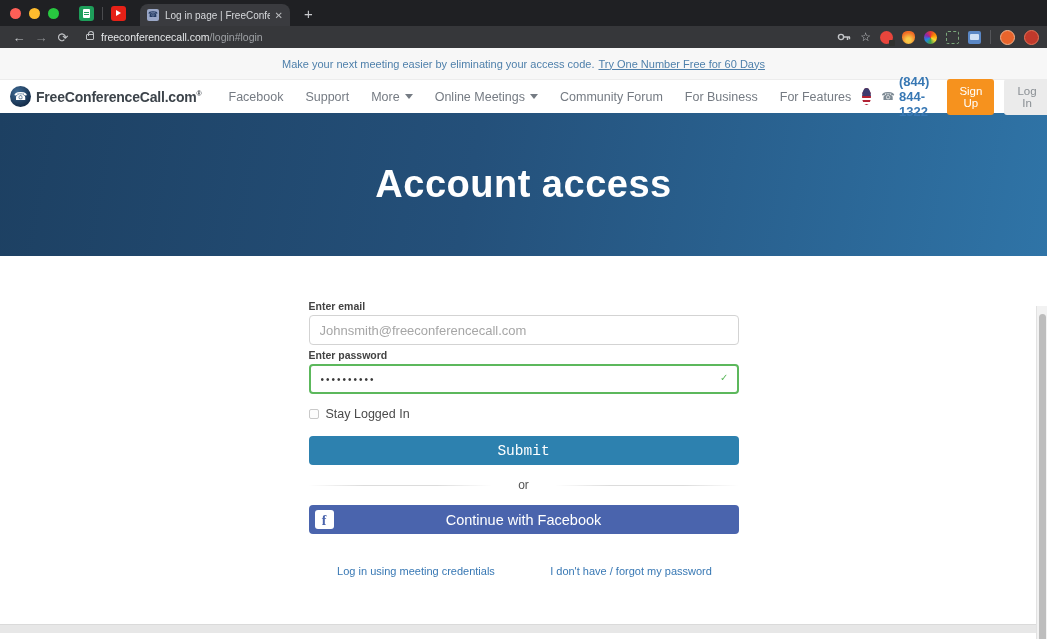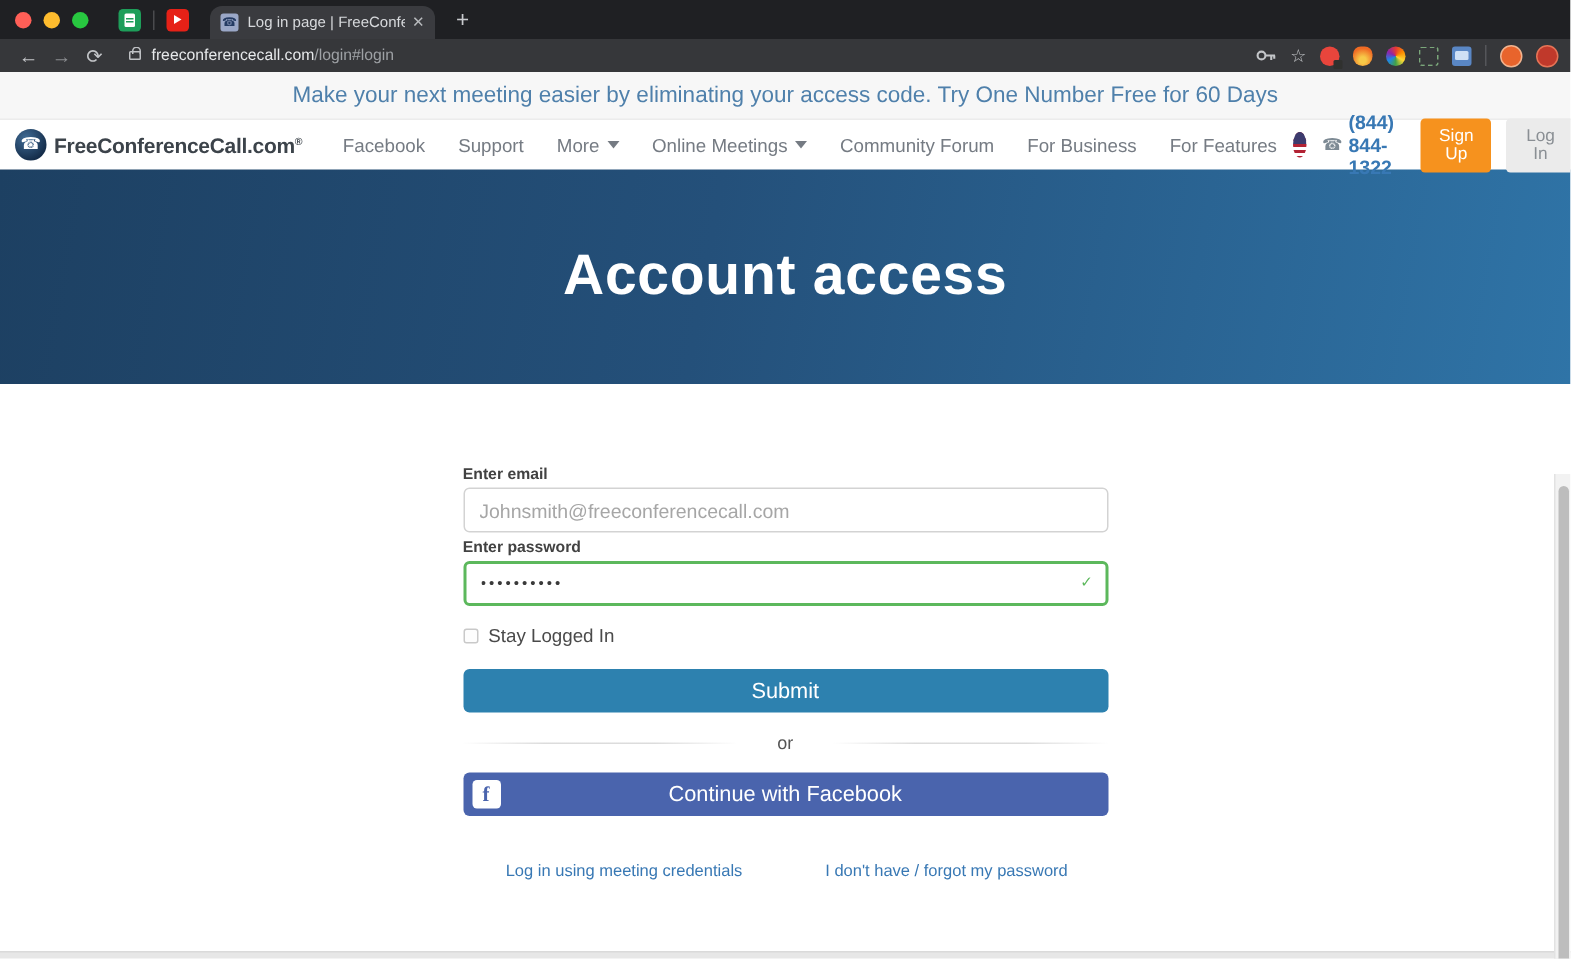--- a/index.html
+++ b/index.html
@@ -40,22 +40,22 @@
   .ext.wheel { background:conic-gradient(#e53935,#fb8c00,#fdd835,#43a047,#1e88e5,#8e24aa,#e53935); }
   .ext.dotted { border:1px dashed #7ba77b; border-radius:2px; background:transparent; }
   .ext.card { background:#5a87c5; border-radius:2px; }
   .ext.card:before { content:""; position:absolute; inset:3px 2px 4px 2px; background:#cfe0f5; border-radius:1px; }
   .tb-divider { width:1px; height:14px; background:#55565a; }
   .avatar { width:15px; height:15px; border-radius:50%; }
   .avatar.a1 { background:#e8642c; border:1px solid #f2b38e; }
   .avatar.a2 { background:#c0392b; border:1px solid #e57356; }
 
   
-  .promo { height:32px; background:#f7f7f7; display:flex; align-items:center; justify-content:center; font-size:15px; color:#4f80ab; border-bottom:1px solid #ececec; }
-  .promo a { color:#4f80ab; margin-left:4px; cursor:pointer; }
+  .promo { height:32px; background:#f7f7f7; display:flex; align-items:center; justify-content:center; font-size:11px; color:#4f80ab; border-bottom:1px solid #ececec; }
+  .promo a { color:#4f80ab; text-decoration:underline; margin-left:4px; cursor:pointer; }
 
   .mainnav { height:33px; background:#fff; display:flex; align-items:center; padding:0 10px; }
   .brand { display:flex; align-items:center; gap:5px; }
   .brand-badge { width:21px; height:21px; border-radius:50%; background:radial-gradient(circle at 35% 30%, #3f6b95, #142c49 75%); color:#fff; font-size:11px; line-height:21px; text-align:center; }
   .brand-name { font-size:14px; font-weight:bold; color:#3c434a; letter-spacing:-0.2px; }
   .brand-name sup { font-size:7px; }
   .navitems { display:flex; align-items:center; margin-left:16px; gap:0; }
   .navitem { font-size:12.5px; color:#757b83; padding:0 11px; display:flex; align-items:center; gap:5px; white-space:nowrap; cursor:pointer; }
   .chev { width:0; height:0; border-left:4px solid transparent; border-right:4px solid transparent; border-top:5px solid #757b83; }
   .nav-right { margin-left:auto; display:flex; align-items:center; gap:10px; }
@@ -63,32 +63,32 @@
   .flag:before { content:""; position:absolute; left:0; top:0; width:9px; height:8px; background:#3c3b6e; }
   .phone-link { display:flex; align-items:center; gap:4px; color:#3878b4; font-size:13px; font-weight:bold; cursor:pointer; }
   .phone-glyph { color:#7d8a94; font-size:11px; font-weight:normal; }
   .btn-signup { background:#f6921e; color:#fff; font-size:11.5px; padding:6px 12px; border-radius:3px; border:none; cursor:pointer; }
   .btn-loginsmall { background:#ebebeb; color:#8a8f94; font-size:11.5px; padding:6px 13px; border-radius:3px; border:none; cursor:pointer; }
 
   .hero { height:143px; background:linear-gradient(100deg, #1d4062 0%, #24507a 45%, #2f74a7 100%); display:flex; align-items:center; justify-content:center; }
   .hero h1 { color:#fff; font-size:38px; font-weight:bold; letter-spacing:0.5px; }
 
   .content { height:366px; background:#fff; position:relative; }
-  .loginform { width:430px; margin:12px auto; padding-top:42px; }
+  .loginform { width:430px; margin:2px auto; padding-top:42px; }
   .field-label { font-size:10.5px; font-weight:bold; color:#424242; margin-bottom:3px; }
   .input { width:100%; height:30px; border:1px solid #d3d3d3; border-radius:4px; padding:0 10px; font-size:13px; font-family:"Liberation Sans", sans-serif; color:#3a3a3a; background:#fff; outline:none; }
   .input::placeholder { color:#a6a6a6; }
   .pw-wrap { position:relative; margin-bottom:13px; }
   .input.valid { border:2px solid #5cb85c; font-size:10px; letter-spacing:2px; }
   .valid-check { position:absolute; right:10px; top:8px; color:#5cb85c; font-size:10px; }
   .email-wrap { margin-bottom:4px; }
   .stay-row { display:flex; align-items:center; gap:7px; margin-bottom:15px; }
   .checkbox { width:10px; height:10px; border:1px solid #c9c9c9; border-radius:2px; background:#fdfdfd; cursor:pointer; }
   .stay-label { font-size:12.5px; color:#4a4a4a; cursor:pointer; }
-  .btn-submit { width:100%; height:29px; background:#2d81af; border:none; border-radius:4px; color:#fff; font-size:14.5px; font-family:Liberation Sans, sans-serif; cursor:pointer; }
+  .btn-submit { width:100%; height:29px; background:#2d81af; border:none; border-radius:4px; color:#fff; font-size:14.5px; font-family:Liberation Mono, monospace; cursor:pointer; }
   .or-row { display:flex; align-items:center; margin:13px 0;justify-content:flex-end; }
   .or-line { flex:1; height:1px; background:linear-gradient(to right, rgba(220,220,220,0), #dcdcdc 30%, #dcdcdc 70%, rgba(220,220,220,0)); }
   .or-text { font-size:12px; color:#555; padding:0 26px; }
   .btn-facebook { width:100%; height:29px; background:#4a64ad; border:none; border-radius:4px; color:#fff; font-size:14.5px; font-family:"Liberation Sans", sans-serif; cursor:pointer; display:flex; align-items:center; justify-content:center; position:relative; }
   .fb-icon { position:absolute; left:6px; top:5px; width:19px; height:19px; background:#fff; border-radius:3px; color:#4a64ad; font-weight:bold; font-size:14px; font-family:"Liberation Serif", serif; display:flex; align-items:flex-end; justify-content:center; overflow:hidden; }
   .links-row { display:flex; margin-top:27px; }
   .links-row > div { flex:1; text-align:center; }
   .flink { font-size:11px; color:#3878b4; cursor:pointer; }
 
   .vscrollbar { position:absolute; top:48px; right:0; width:11px; height:591px; background:#f2f2f2; border-left:1px solid #e2e2e2; z-index:10; }

